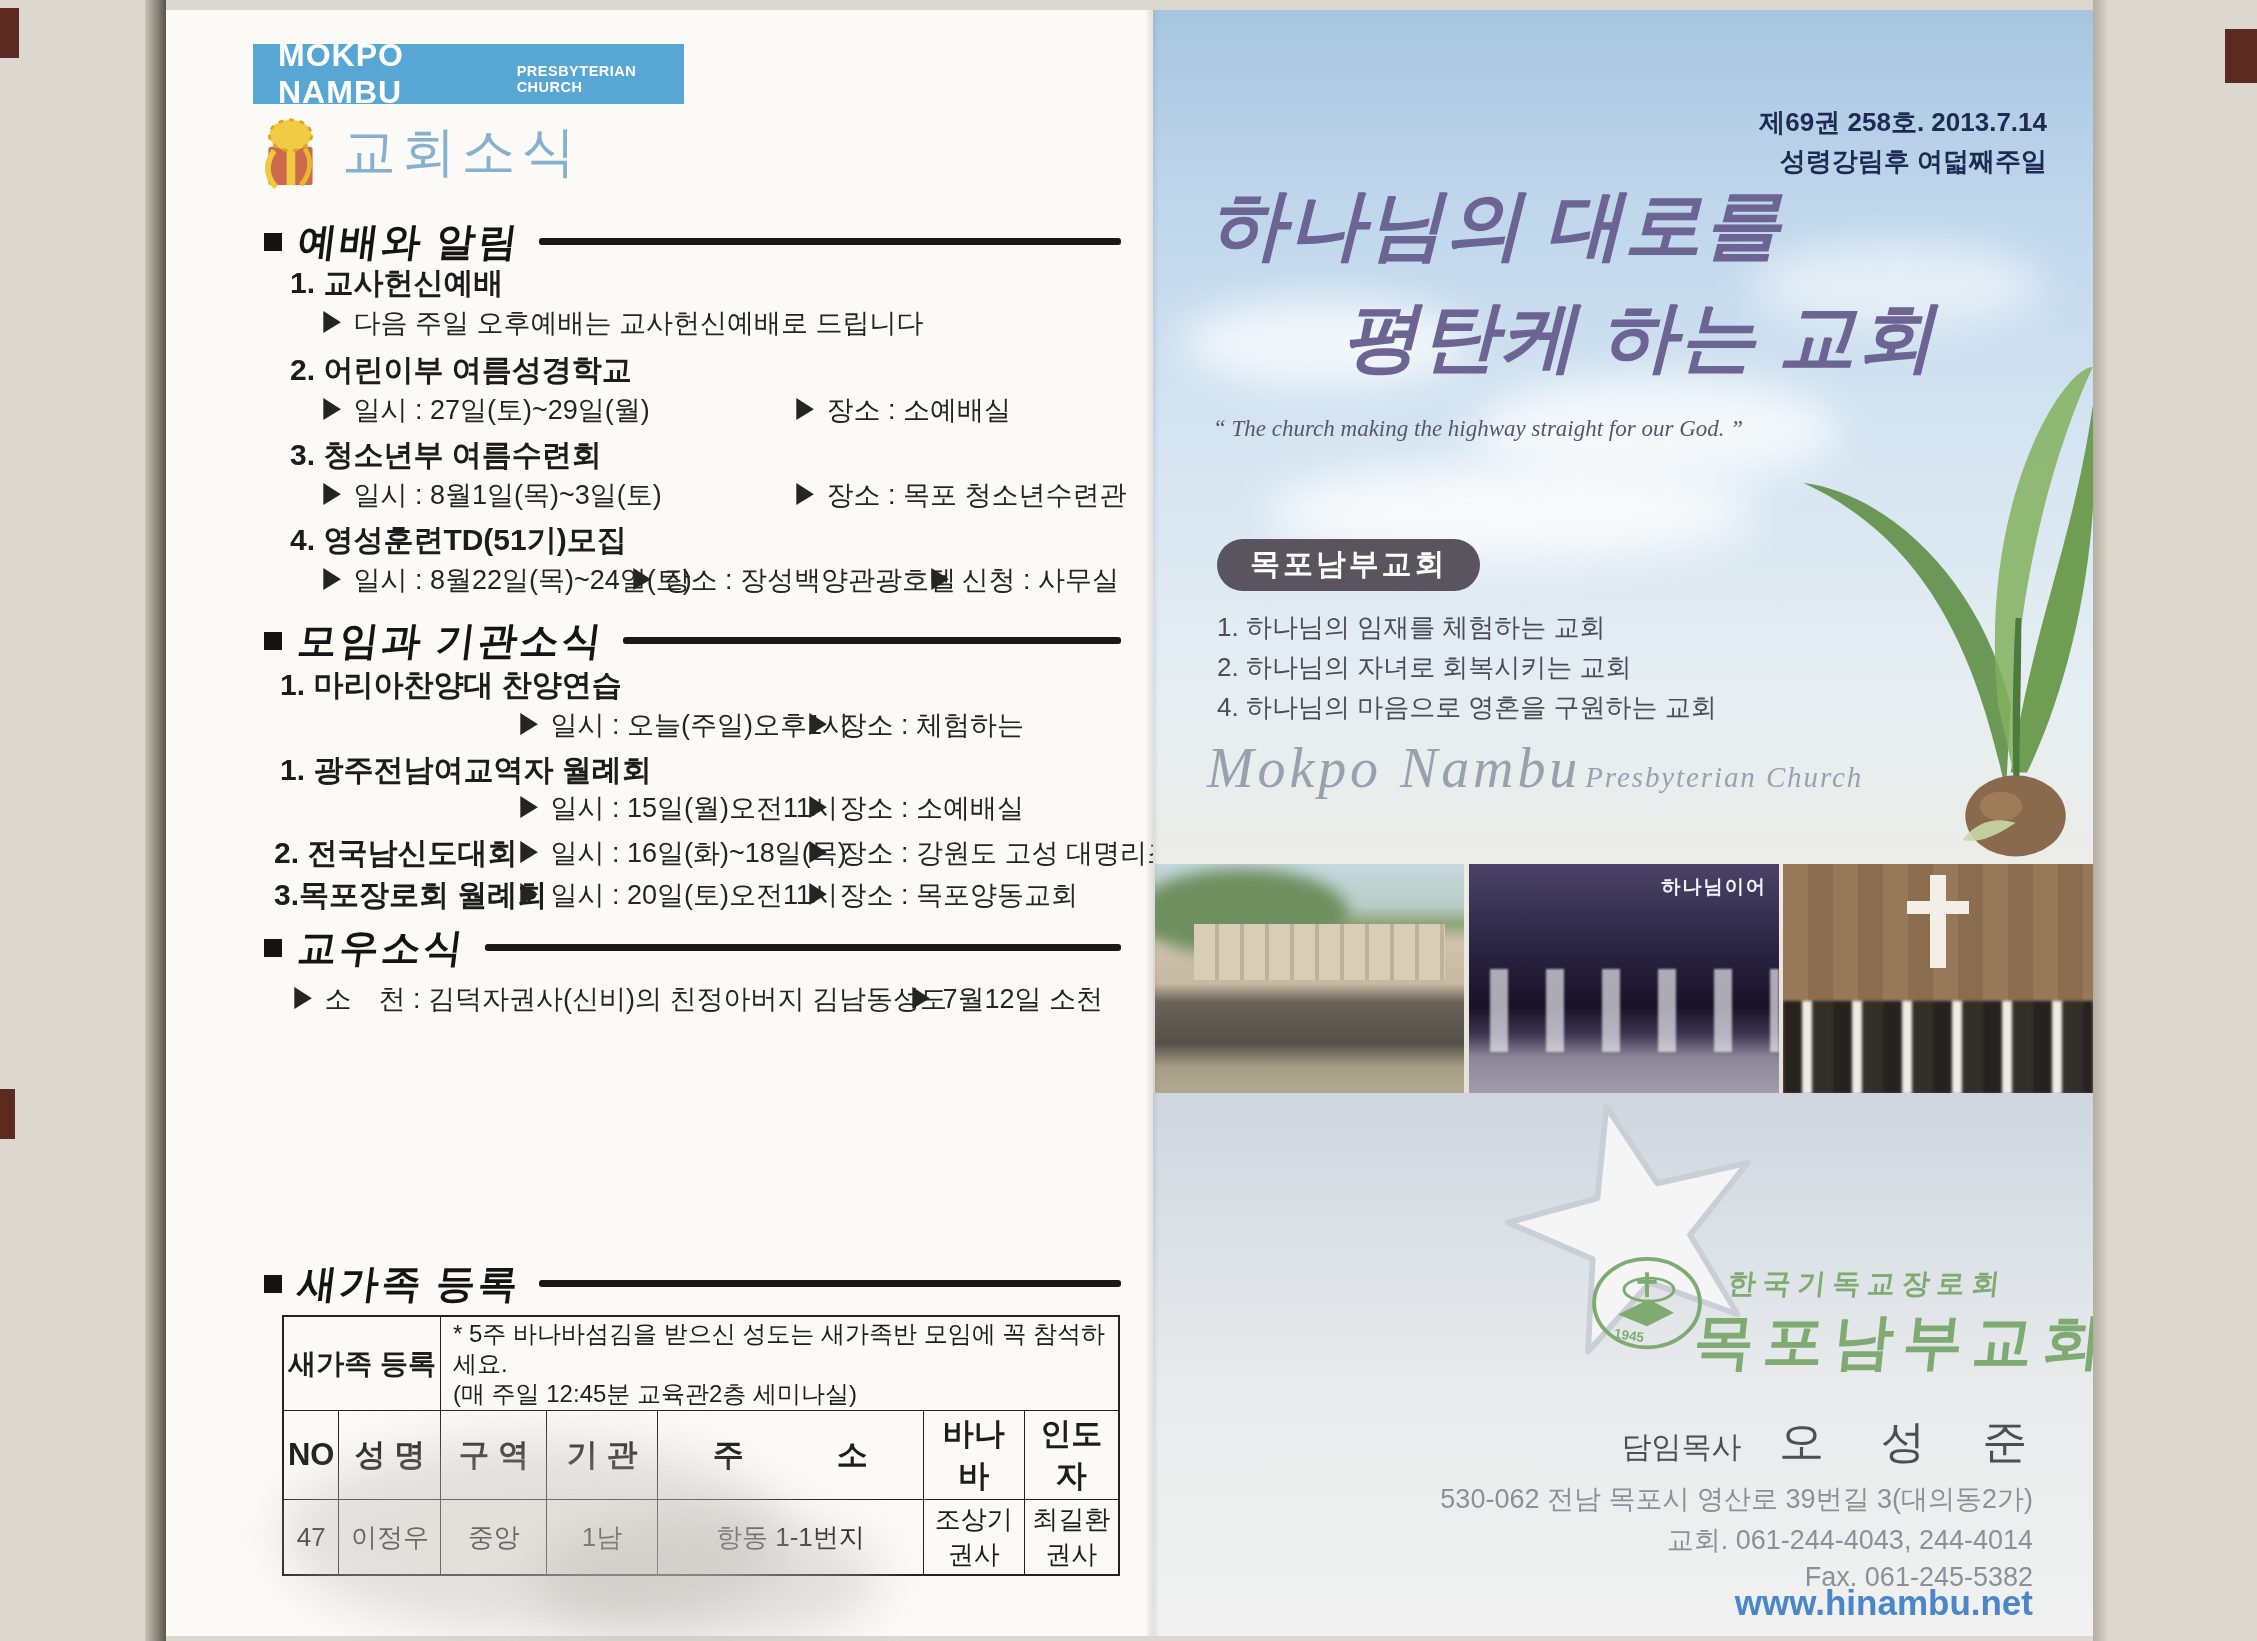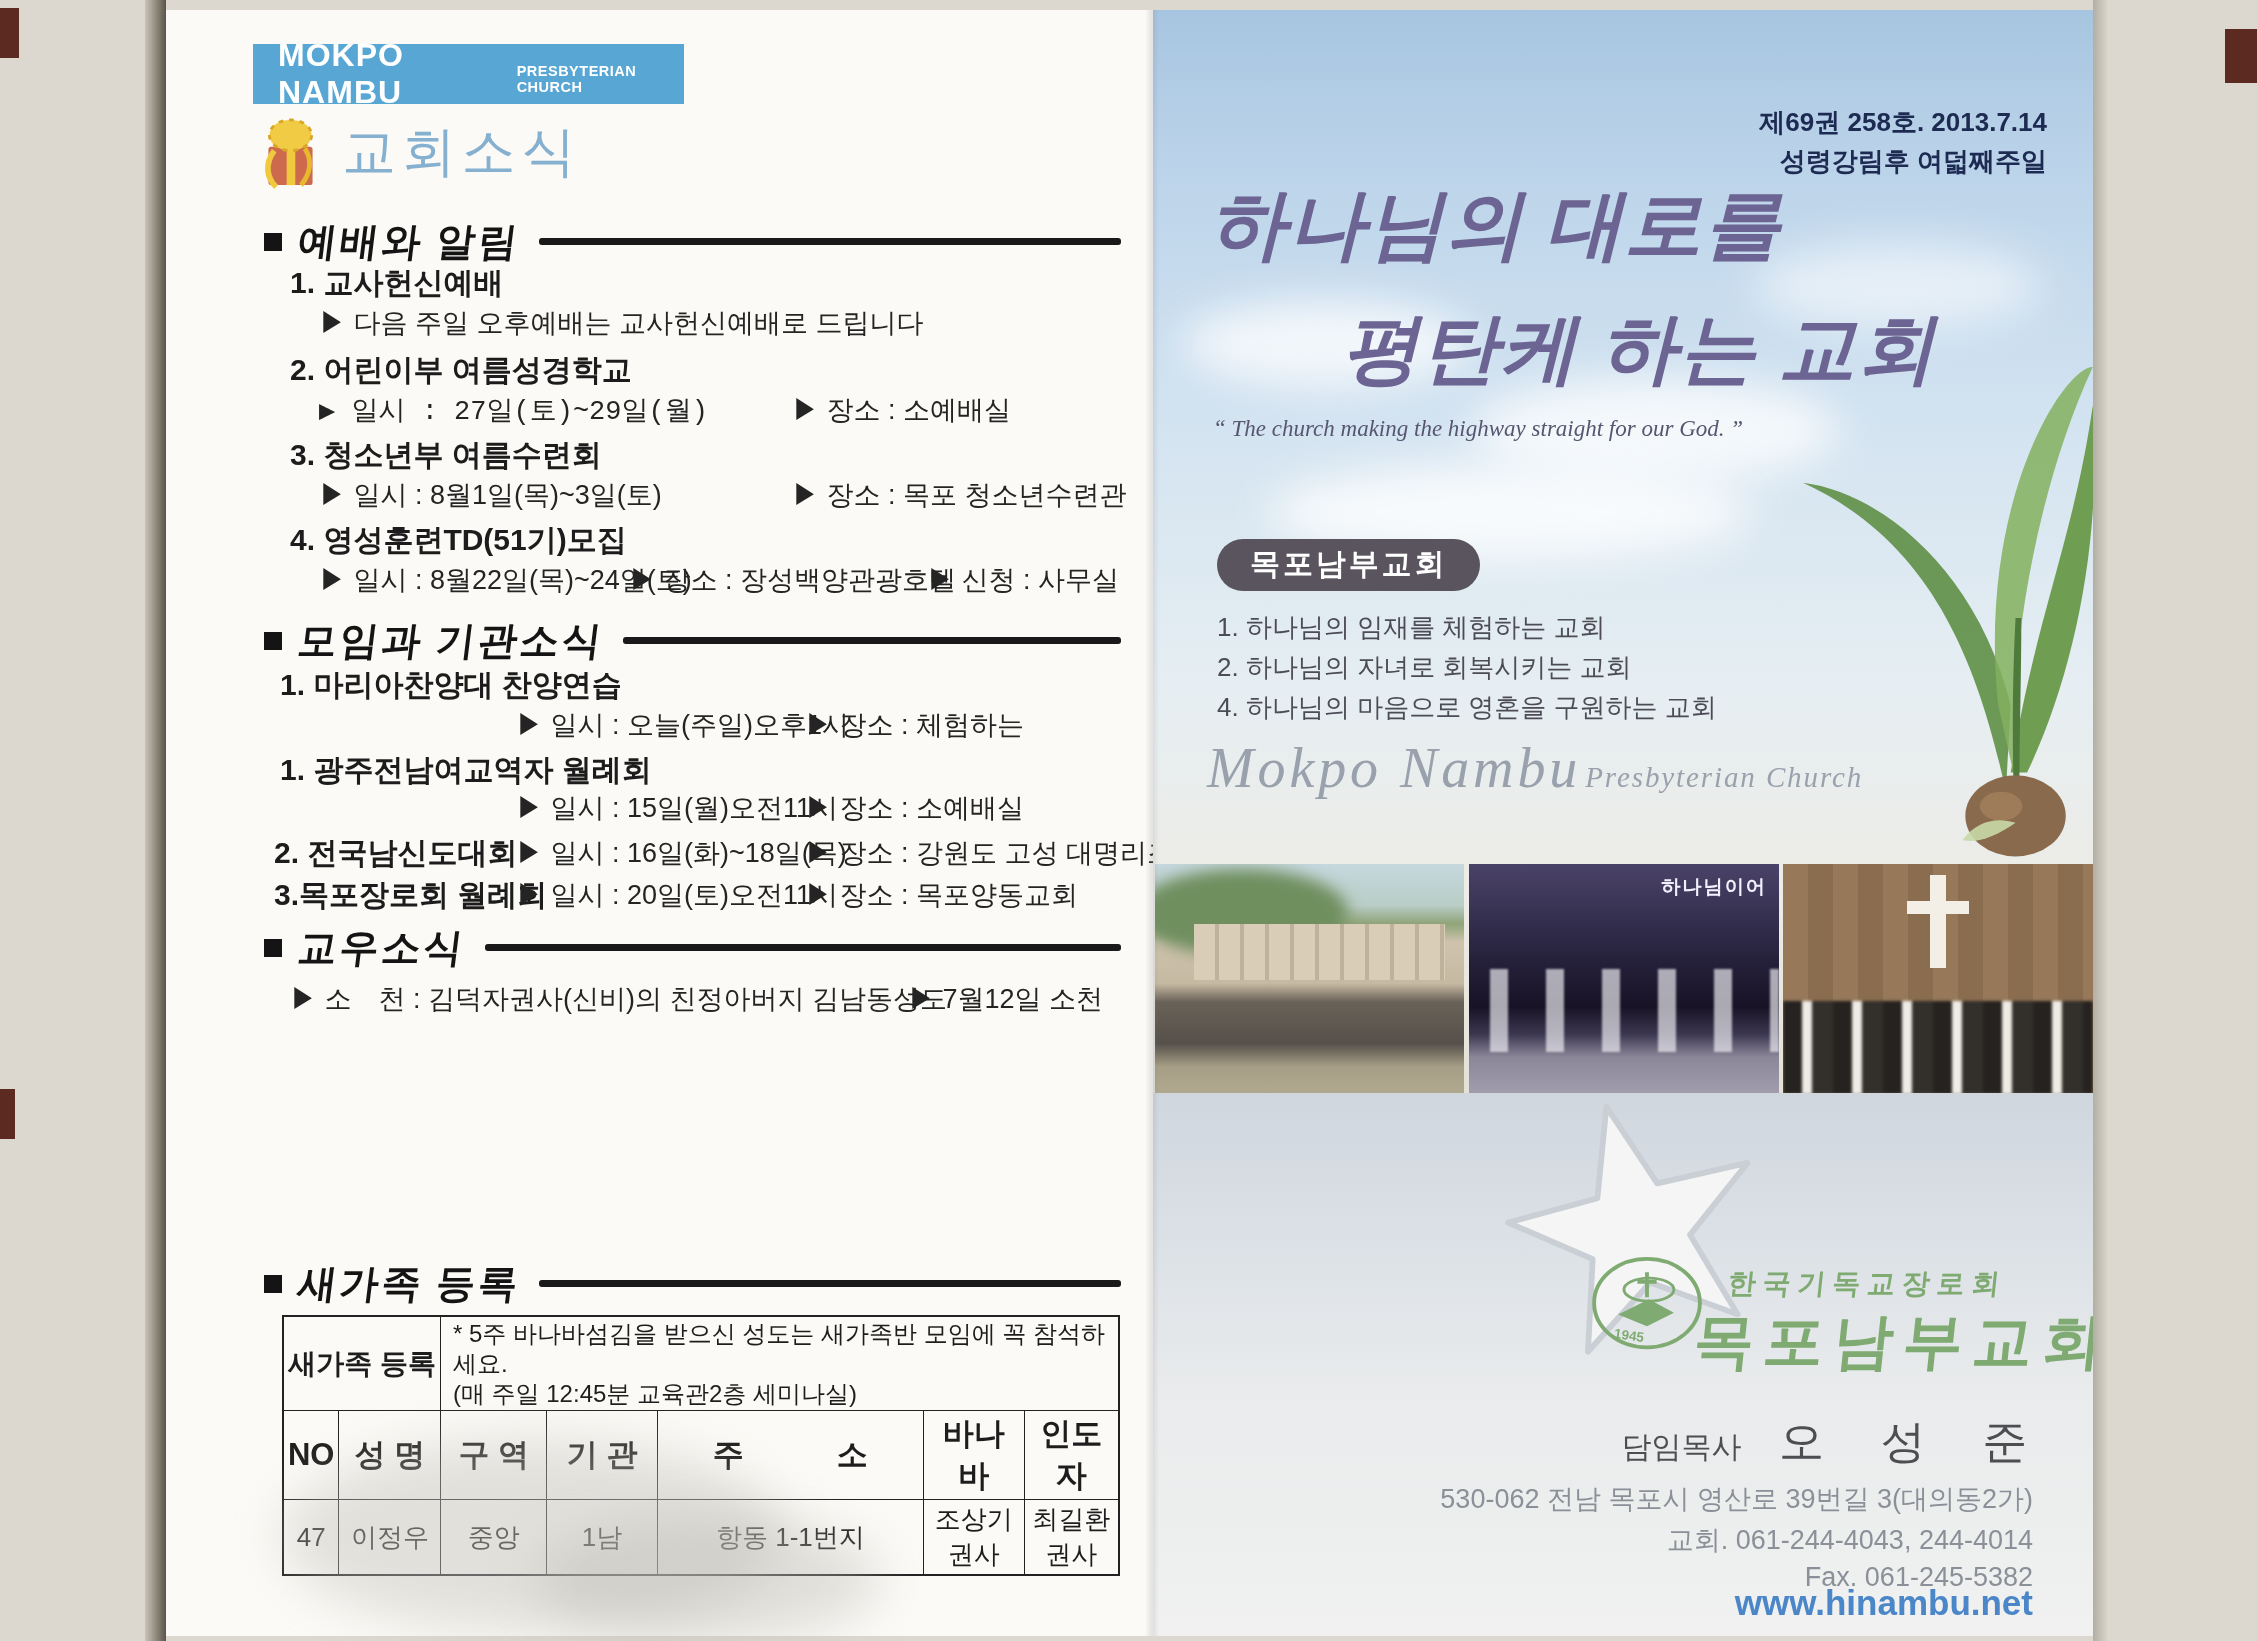--- a/index.html
+++ b/index.html
@@ -127,21 +127,21 @@
     <div class="page-title">교회소식</div>
 
     <div class="sec" style="left:98px;top:205px;">
       <span class="sq"></span>
       <span class="t">예배와 알림</span>
       <span class="rule"></span>
     </div>
     <div class="iname" style="left:124px;top:253px;"><span>1.</span> <span>교사헌신예배</span></div>
     <div class="idet" style="left:153px;top:295px;">▶ 다음 주일 오후예배는 교사헌신예배로 드립니다</div>
     <div class="iname" style="left:124px;top:340px;"><span>2.</span> <span>어린이부 여름성경학교</span></div>
-    <div class="idet" style="left:153px;top:382px;font-family:Liberation Mono, monospace;">▶ 일시 : 27일(토)~29일(월)</div>
+    <div class="idet" style="left:153px;top:382px;">▶ 일시 : 27일(토)~29일(월)</div>
     <div class="idet" style="left:626px;top:382px;">▶ 장소 : 소예배실</div>
     <div class="iname" style="left:124px;top:425px;"><span>3.</span> <span>청소년부 여름수련회</span></div>
     <div class="idet" style="left:153px;top:467px;">▶ 일시 : 8월1일(목)~3일(토)</div>
     <div class="idet" style="left:626px;top:467px;">▶ 장소 : 목포 청소년수련관</div>
     <div class="iname" style="left:124px;top:510px;"><span>4.</span> <span>영성훈련TD(51기)모집</span></div>
     <div class="idet" style="left:153px;top:552px;">▶ 일시 : 8월22일(목)~24일(토)</div>
     <div class="idet" style="left:463px;top:552px;">▶ 장소 : 장성백양관광호텔</div>
     <div class="idet" style="left:761px;top:552px;">▶ 신청 : 사무실</div>
 
     <div class="sec" style="left:98px;top:604px;">
@@ -222,21 +222,21 @@
       <div class="cloud" style="left:319px;top:367px;width:367px;height:106px;"></div>
       <div class="cloud" style="left:599px;top:232px;width:290px;height:87px;opacity:.55;"></div>
       <div class="cloud" style="left:116px;top:454px;width:483px;height:97px;opacity:.8;"></div>
 
       <div class="issue">
         <div>제69권 258호. 2013.7.14</div>
         <div>성령강림후 여덟째주일</div>
       </div>
 
       <div class="ctitle" style="left:56px;top:164px;">하나님의 대로를</div>
-      <div class="ctitle" style="left:189px;top:288px;">평탄케 하는 교회</div>
+      <div class="ctitle" style="left:189px;top:276px;">평탄케 하는 교회</div>
       <div class="csub">“ The church making the highway straight for our God. ”</div>
 
       <div class="badge">목포남부교회</div>
       <div class="vision">
         <div>1. 하나님의 임재를 체험하는 교회</div>
         <div>2. 하나님의 자녀로 회복시키는 교회</div>
         <div>4. 하나님의 마음으로 영혼을 구원하는 교회</div>
       </div>
 
       <div class="script">

